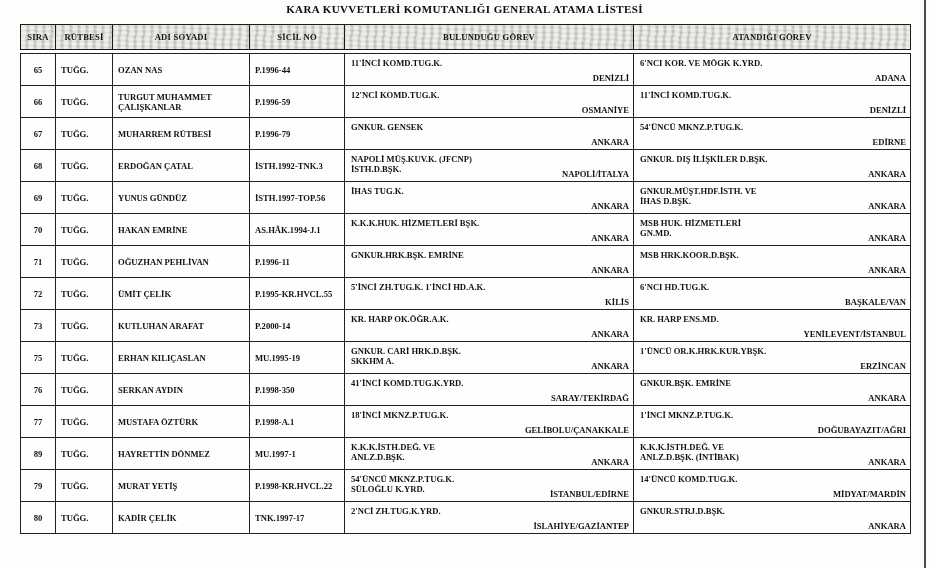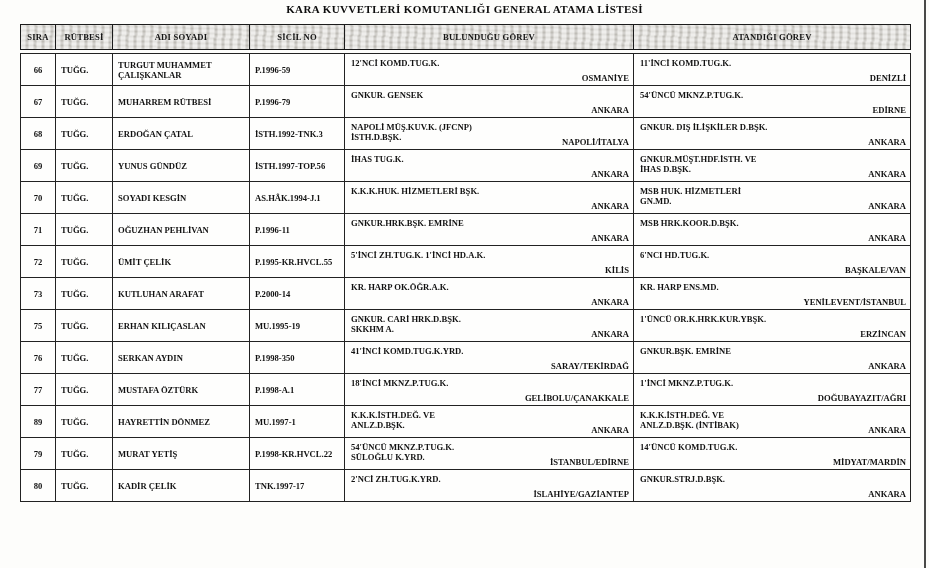--- a/index.html
+++ b/index.html
@@ -99,20 +99,42 @@
         <col class="c-sira">
           <col class="c-rutbe">
           <col class="c-ad">
         <col class="c-sicil">
           <col class="c-bul">
           <col class="c-atn">
       </colgroup>
       <tbody>
           <tr>
             <td class="cell-sira">
+              <div class="inner">65</div>
+            </td>
+            <td class="cell-rutbe">
+              <div class="inner">TUĞG.</div>
+            </td>
+            <td class="cell-ad">
+              <div class="inner">OZAN NAS</div>
+            </td>
+            <td class="cell-sicil">
+              <div class="inner">P.1996-44</div>
+            </td>
+            <td class="cell-gorev">
+              <div class="gorev-main">11'İNCİ KOMD.TUG.K.</div>
+              <div class="gorev-yer">DENİZLİ</div>
+            </td>
+            <td class="cell-gorev">
+              <div class="gorev-main">6'NCI KOR. VE MÖGK K.YRD.</div>
+              <div class="gorev-yer">ADANA</div>
+            </td>
+          </tr>
+          <tr>
+            <td class="cell-sira">
               <div class="inner">66</div>
             </td>
             <td class="cell-rutbe">
               <div class="inner">TUĞG.</div>
             </td>
             <td class="cell-ad">
               <div class="inner">TURGUT MUHAMMET ÇALIŞKANLAR</div>
             </td>
             <td class="cell-sicil">
               <div class="inner">P.1996-59</div>
@@ -195,21 +217,21 @@
             </td>
           </tr>
           <tr>
             <td class="cell-sira">
               <div class="inner">70</div>
             </td>
             <td class="cell-rutbe">
               <div class="inner">TUĞG.</div>
             </td>
             <td class="cell-ad">
-              <div class="inner">SOYADI KESGİN</div>
+              <div class="inner">HAKAN EMRİNE</div>
             </td>
             <td class="cell-sicil">
               <div class="inner">AS.HÂK.1994-J.1</div>
             </td>
             <td class="cell-gorev">
               <div class="gorev-main">K.K.K.HUK. HİZMETLERİ BŞK.</div>
               <div class="gorev-yer">ANKARA</div>
             </td>
             <td class="cell-gorev">
               <div class="gorev-main">MSB HUK. HİZMETLERİ

